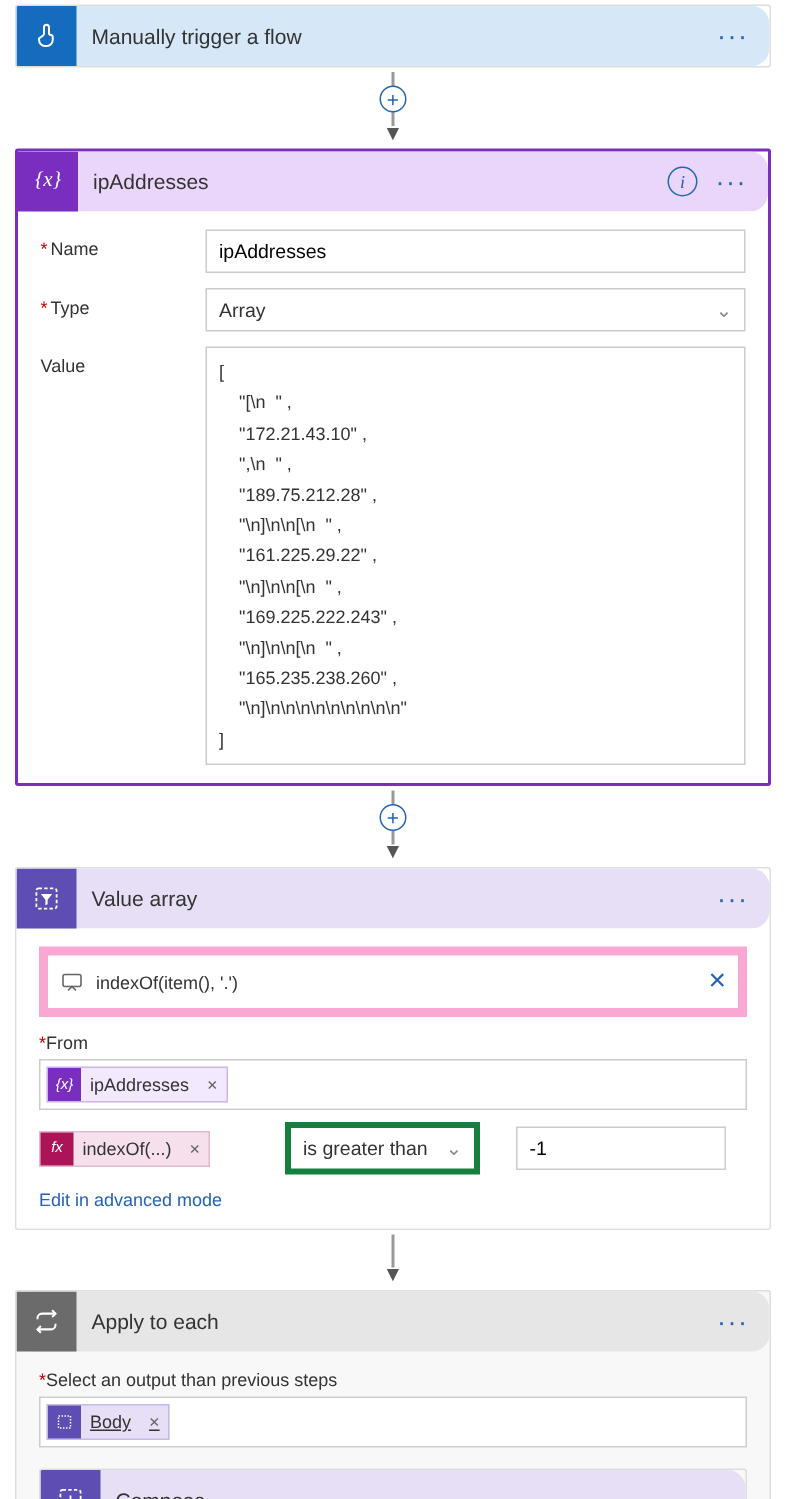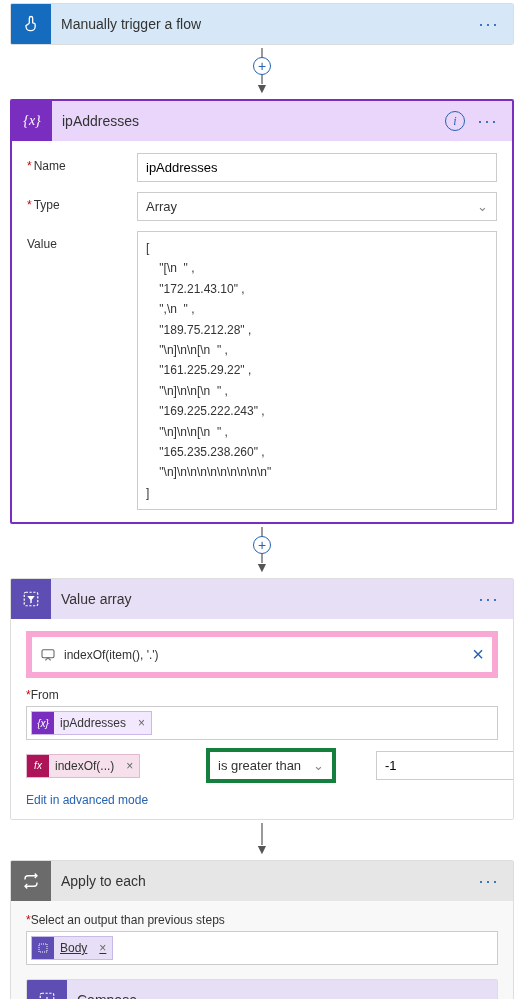--- a/index.html
+++ b/index.html
@@ -1,19 +1,19 @@
 <!DOCTYPE html>
 <html><head>
 <meta charset="utf-8">
 <style>
 * { box-sizing: border-box; margin: 0; padding: 0; font-family: "Segoe UI", -apple-system, sans-serif; }
 body { background: #fff; width: 524px; font-size: 13px; color: #333; }
 
 .card { margin: 3px 10px; border: 1px solid #ddd; border-radius: 2px; overflow: hidden; }
-.card-header { display: flex; align-items: center; height: 40px; padding: 0 10px 0 0; }
+.card-header { display: flex; align-items: center; height: 40px; padding: 0 10px 0 0; border-radius: 12px; }
 .card-header .icon-box { width: 40px; height: 40px; display: flex; align-items: center; justify-content: center; color: #fff; flex-shrink: 0; }
 .card-header .title { flex: 1; padding-left: 10px; font-size: 14px; }
 .card-header .actions { display: flex; align-items: center; gap: 8px; }
 .more-dots { color: #2563b3; font-size: 18px; letter-spacing: 1px; cursor: pointer; padding: 0 4px; }
 
 .connector { display: flex; flex-direction: column; align-items: center; }
 .connector .line { width: 2px; height: 10px; background: #999; }
 .connector .plus { width: 18px; height: 18px; border: 1px solid #2563b3; border-radius: 50%; display: flex; align-items: center; justify-content: center; color: #2563b3; font-size: 14px; background: #fff; cursor: pointer; margin: -1px 0; z-index: 1; }
 .connector .arrow { color: #555; font-size: 14px; margin-top: -4px; }
 .connector.simple .line { height: 22px; }
@@ -46,21 +46,21 @@
 .expr-bar .txt { flex: 1; font-size: 12px; }
 .expr-bar .close-x { color: #2563b3; font-size: 20px; cursor: pointer; font-weight: 300; }
 .token-row { border: 1px solid #ccc; padding: 4px; display: flex; align-items: center; }
 .token { display: inline-flex; align-items: center; border: 1px solid #cbb8e8; background: #f3e9ff; font-size: 12px; }
 .token.fx { background: #f6e0ec; border-color: #e2b8d0; }
 .token .tk-icon { width: 22px; height: 22px; display: flex; align-items: center; justify-content: center; color: #fff; font-size: 10px; font-style: italic; }
 .token .tk-icon.var { background: #7a2ec0; }
 .token .tk-icon.fx { background: #ad1457; }
 .token .tk-label { padding: 0 6px; }
 .token .tk-x { padding: 0 6px; color: #666; cursor: pointer; }
-.filter-controls { display: flex; gap: 40px; margin-top: 8px; align-items: center; }
+.filter-controls { display: flex; gap: 24px; margin-top: 8px; align-items: center; }
 .filter-controls > * { }
 .fx-wrap { flex: 0 0 140px; }
 .op-select { flex: 0 0 130px; border: 4px solid #15803d; padding: 6px 8px; display: flex; justify-content: space-between; align-items: center; cursor: pointer; }
 .val-input { flex: 0 0 140px; border: 1px solid #ccc; padding: 6px 8px; }
 .adv-link { color: #2563b3; font-size: 12px; margin-top: 10px; cursor: pointer; }
 .section-label { font-size: 12px; margin-bottom: 4px; }
 .section-label .req { color: #c00; }
 
 
 .card.apply { background: #f8f8f8; }

